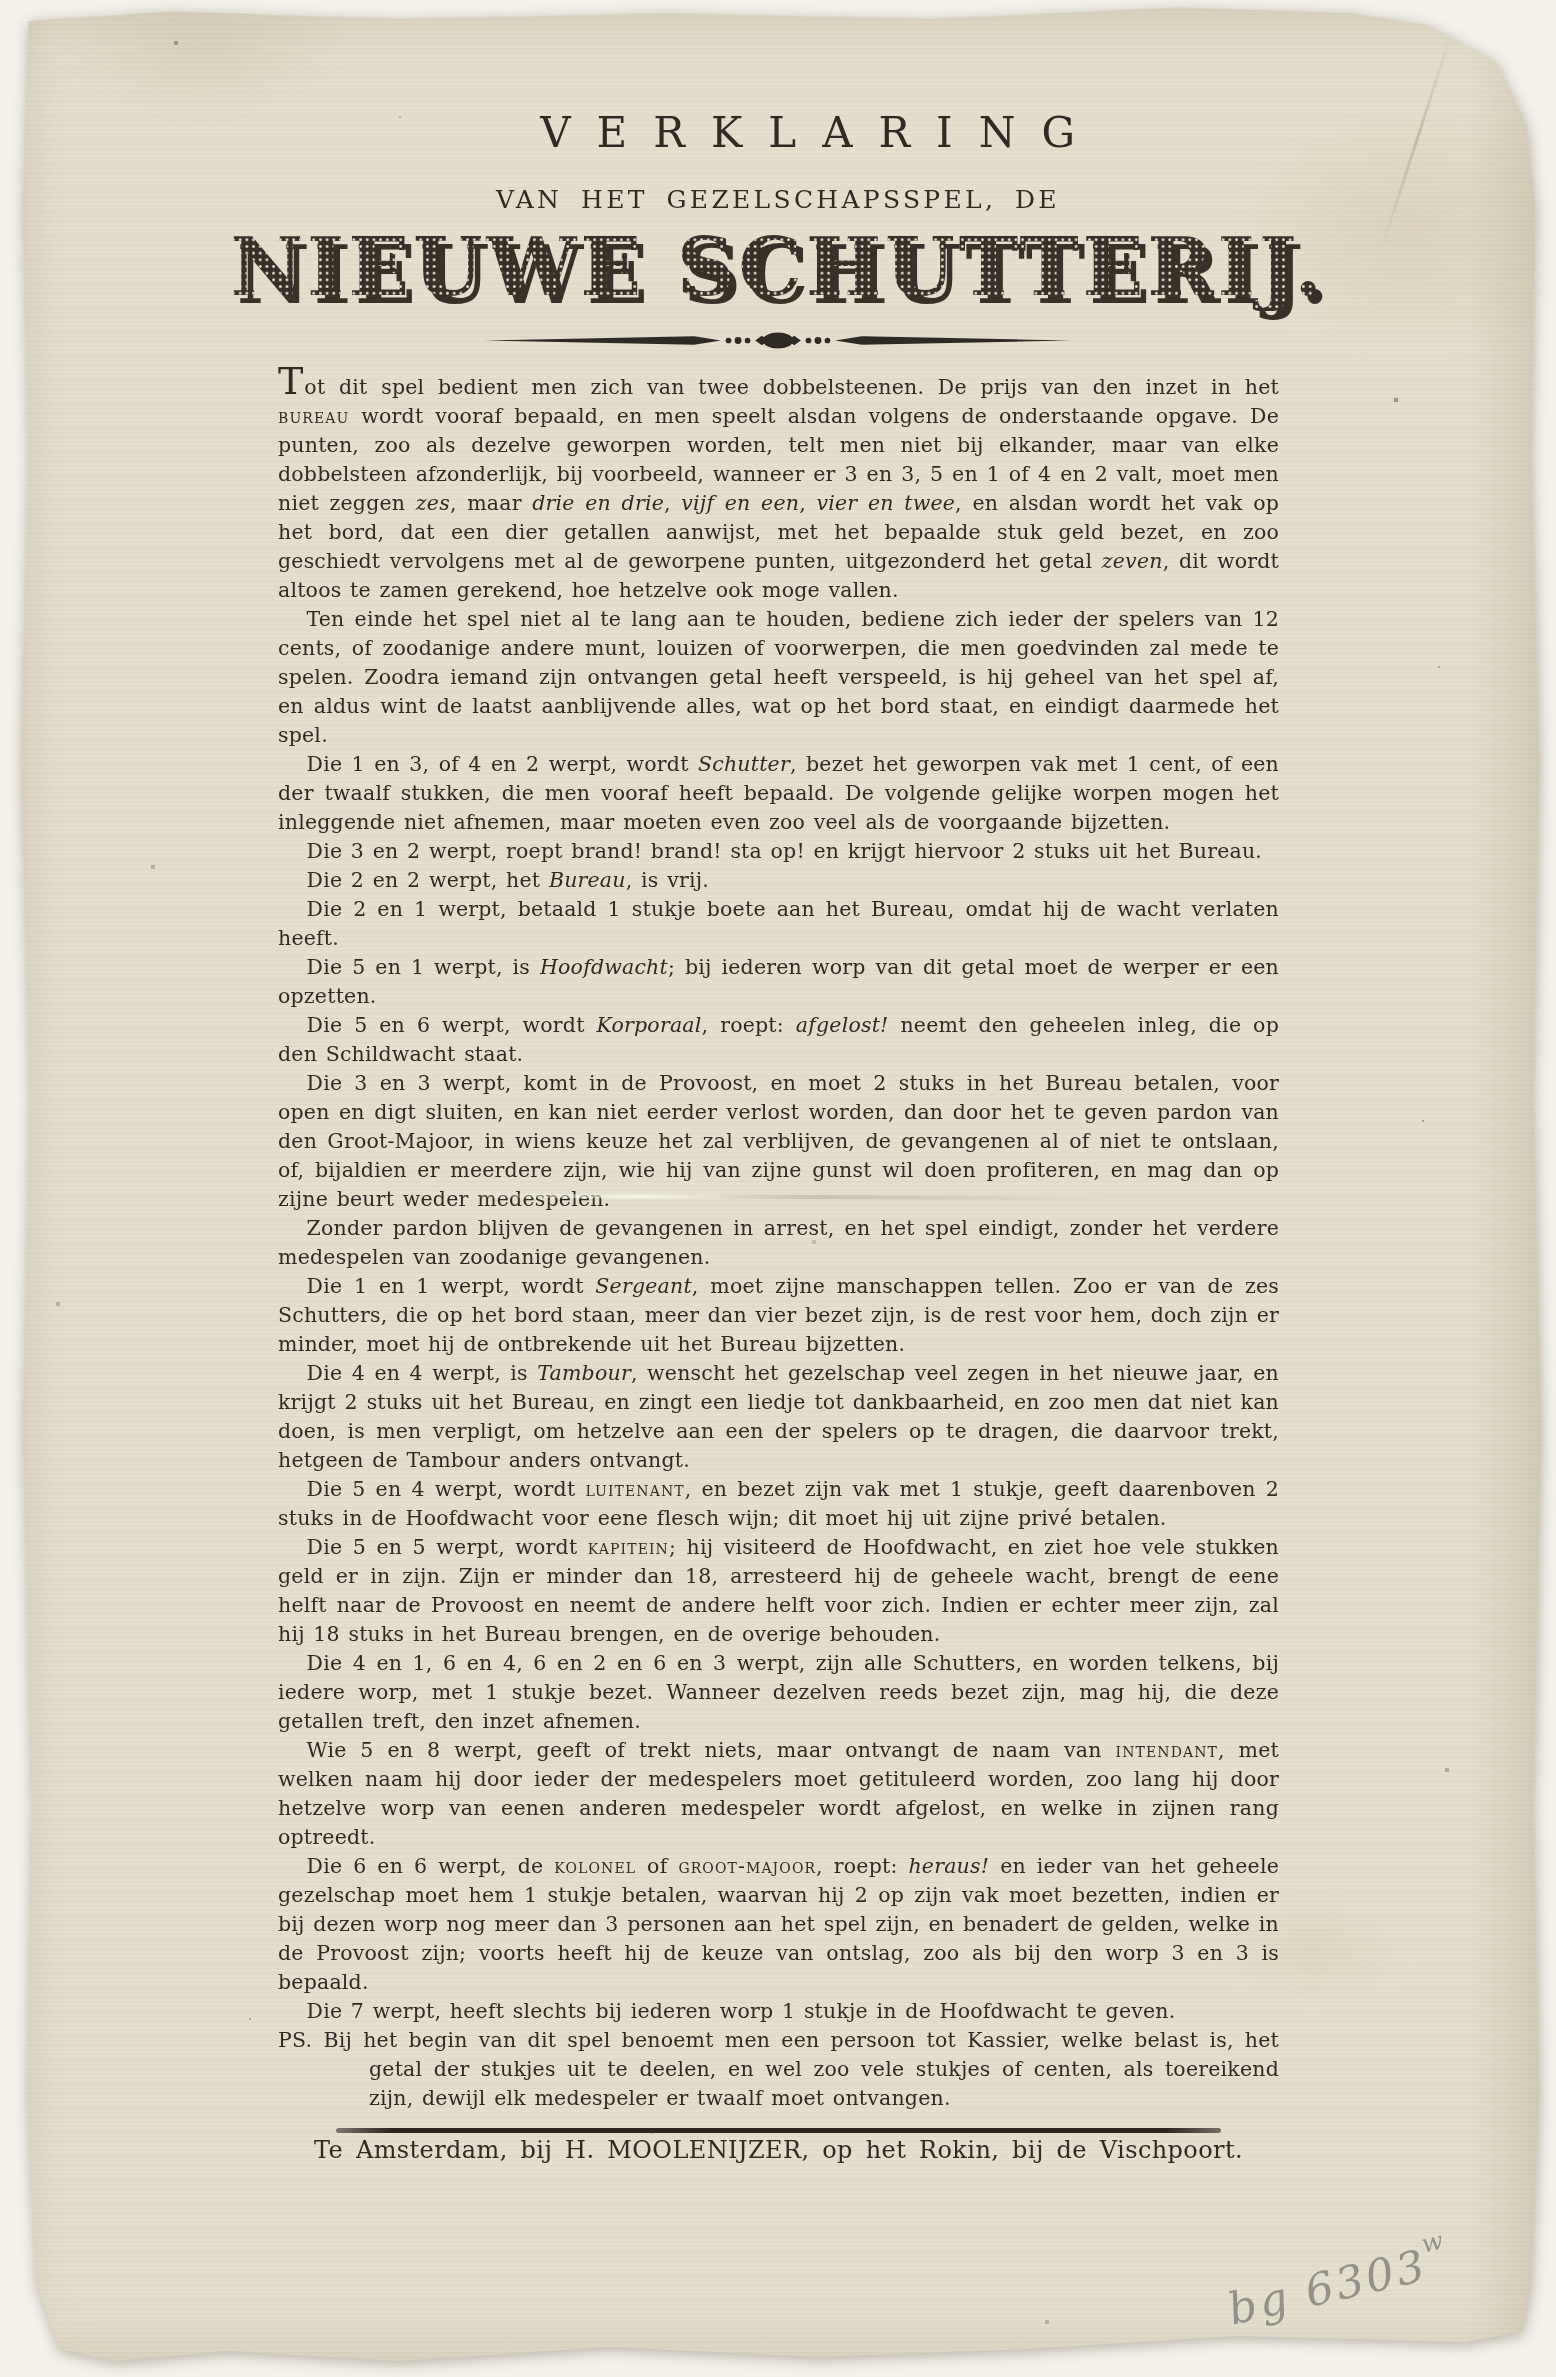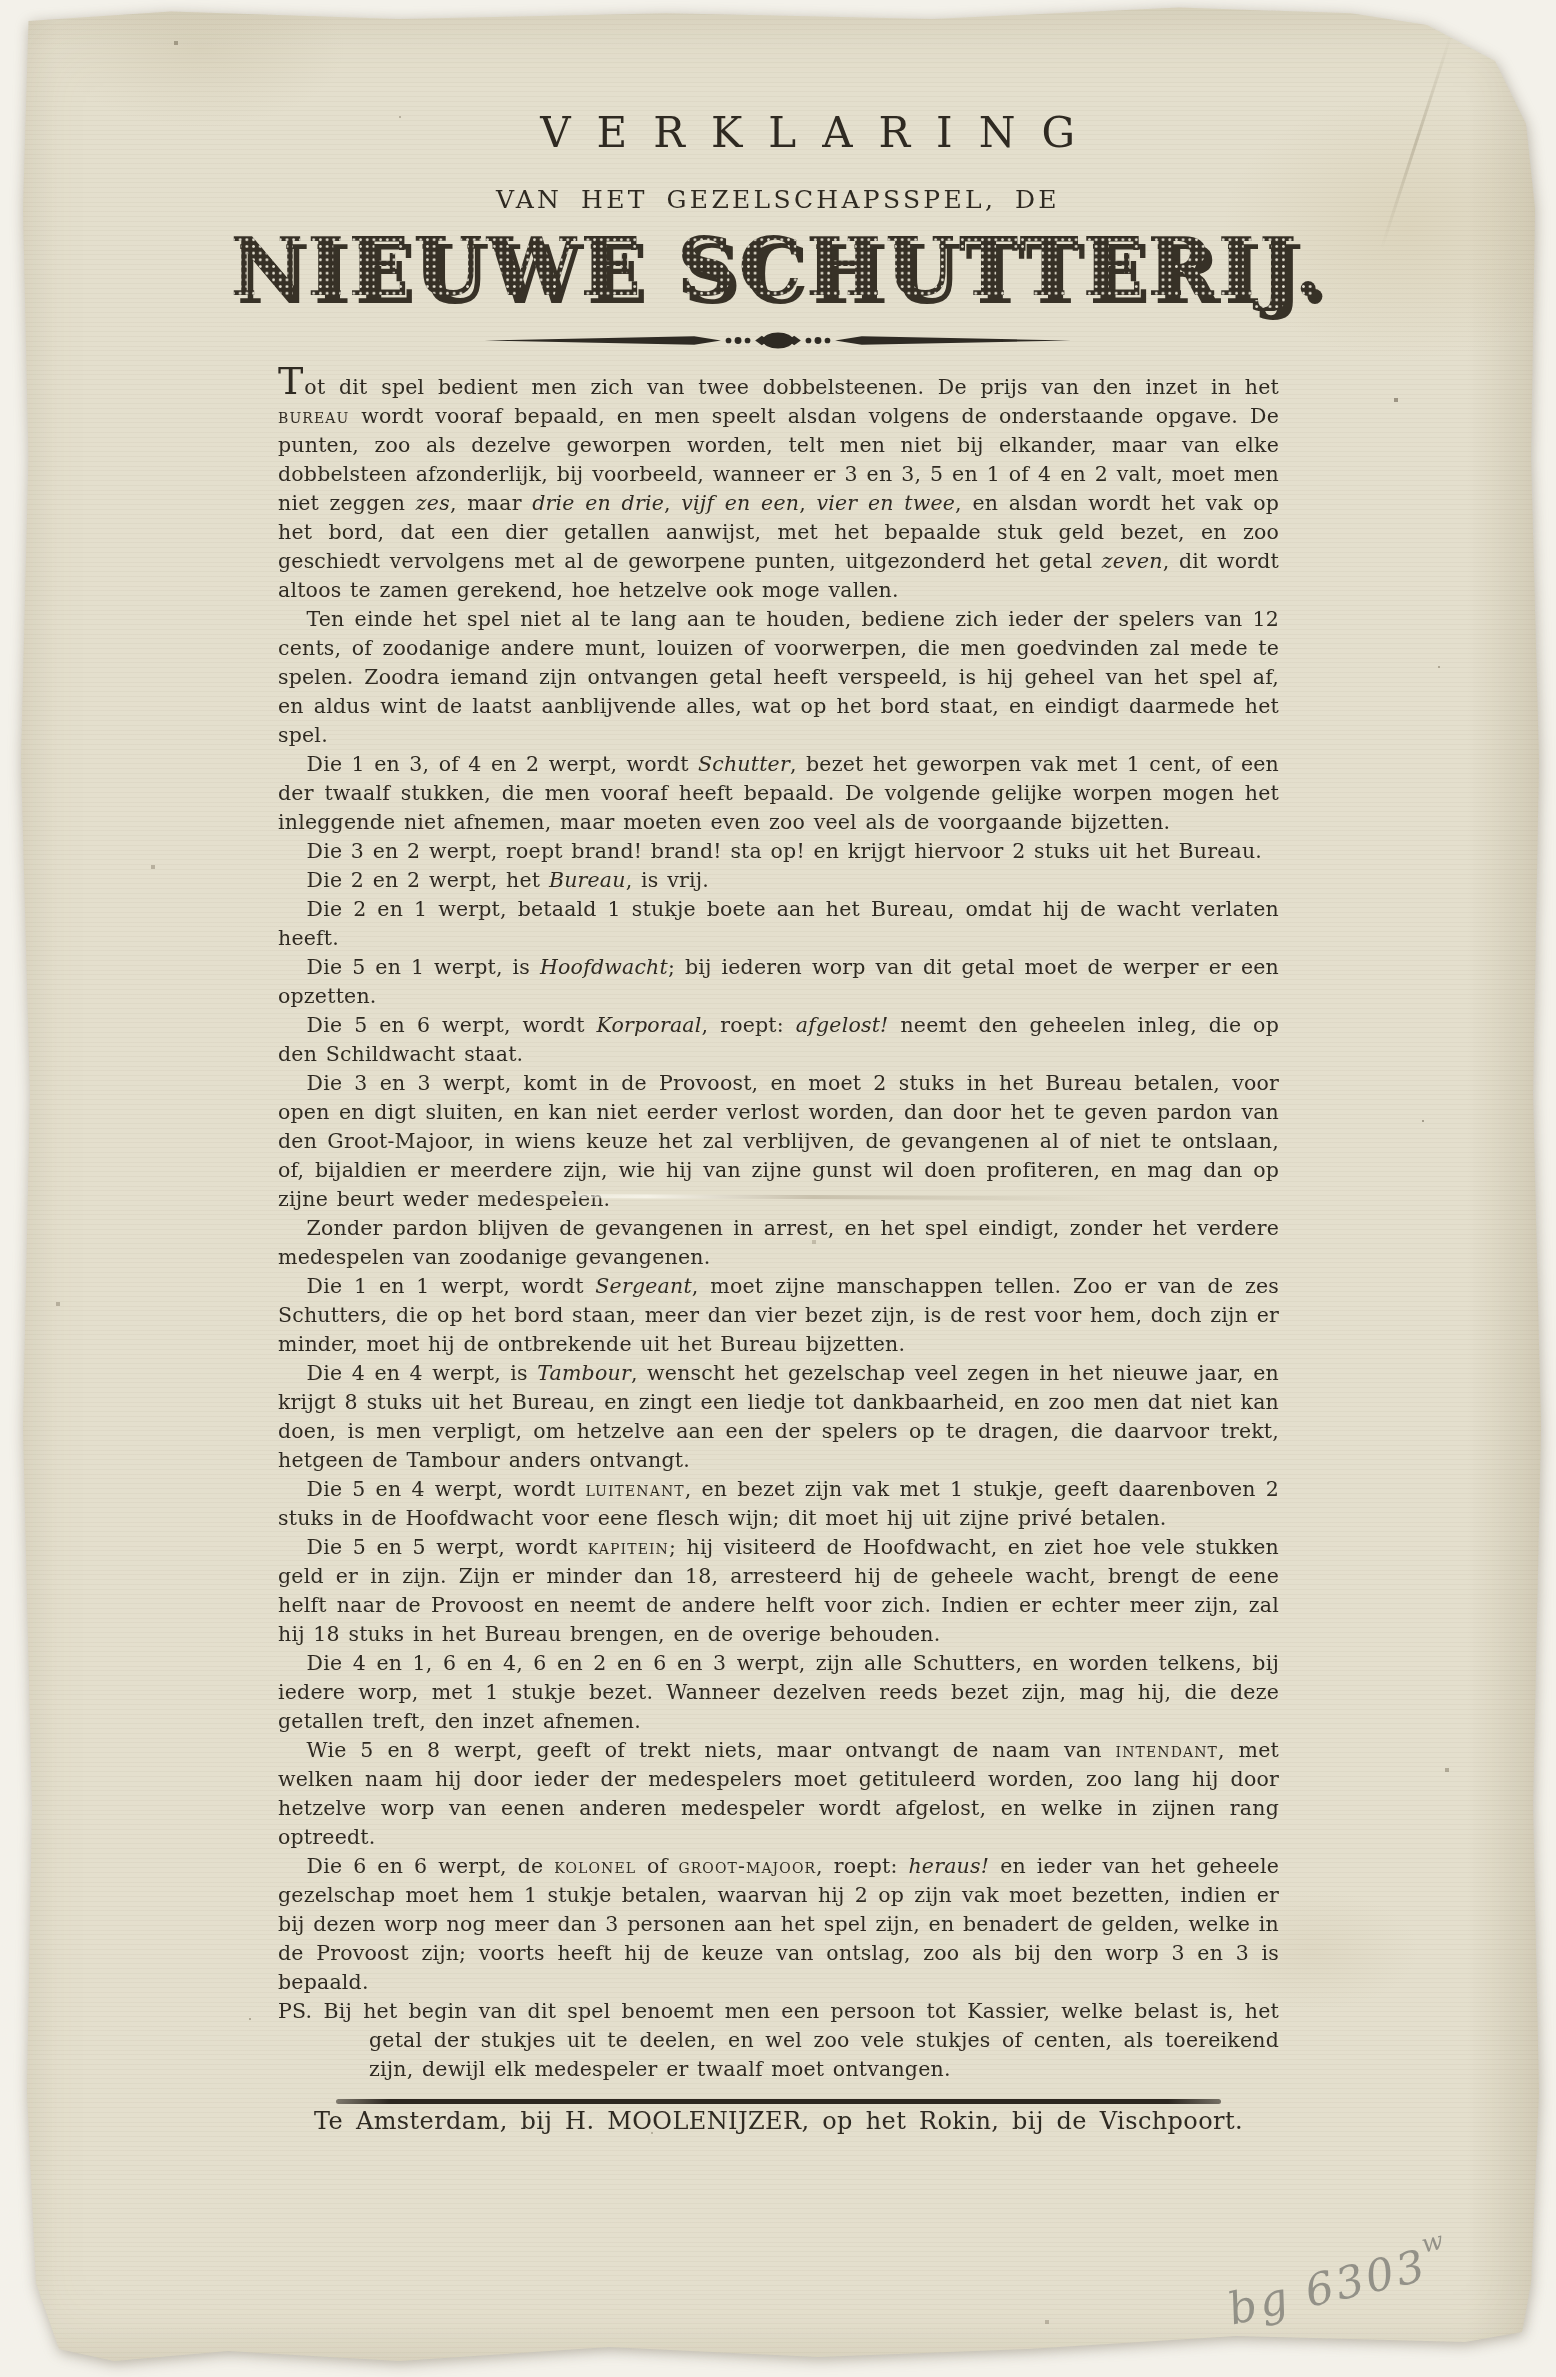--- a/index.html
+++ b/index.html
@@ -160,26 +160,27 @@
             <p class="par"><span>Ten einde het spel niet al te lang aan te houden, bediene zich ieder der spelers van 12 cents, of zoodanige andere munt, louizen of voorwerpen, die men goedvinden zal mede te spelen.  Zoodra iemand zijn ontvangen getal heeft verspeeld, is hij geheel van het spel af, en aldus wint de laatst aanblijvende alles, wat op het bord staat, en eindigt daarmede het spel.</span></p>
             <p class="par"><span>Die 1 en 3, of 4 en 2 werpt, wordt </span><span class="seg-i">Schutter</span><span>, bezet het geworpen vak met 1 cent, of een der twaalf stukken, die men vooraf heeft bepaald.  De volgende gelijke worpen mogen het inleggende niet afnemen, maar moeten even zoo veel als de voorgaande bijzetten.</span></p>
             <p class="par"><span>Die 3 en 2 werpt, roept brand! brand! sta op! en krijgt hiervoor 2 stuks uit het Bureau.</span></p>
             <p class="par"><span>Die 2 en 2 werpt, het </span><span class="seg-i">Bureau</span><span>, is vrij.</span></p>
             <p class="par"><span>Die 2 en 1 werpt, betaald 1 stukje boete aan het Bureau, omdat hij de wacht verlaten heeft.</span></p>
             <p class="par"><span>Die 5 en 1 werpt, is </span><span class="seg-i">Hoofdwacht</span><span>; bij iederen worp van dit getal moet de werper er een opzetten.</span></p>
             <p class="par"><span>Die 5 en 6 werpt, wordt </span><span class="seg-i">Korporaal</span><span>, roept: </span><span class="seg-i">afgelost!</span><span> neemt den geheelen inleg, die op den Schildwacht staat.</span></p>
             <p class="par"><span>Die 3 en 3 werpt, komt in de Provoost, en moet 2 stuks in het Bureau betalen, voor open en digt sluiten, en kan niet eerder verlost worden, dan door het te geven pardon van den Groot-Majoor, in wiens keuze het zal verblijven, de gevangenen al of niet te ontslaan, of, bijaldien er meerdere zijn, wie hij van zijne gunst wil doen profiteren, en mag dan op zijne beurt weder medespelen.</span></p>
             <p class="par"><span>Zonder pardon blijven de gevangenen in arrest, en het spel eindigt, zonder het verdere medespelen van zoodanige gevangenen.</span></p>
             <p class="par"><span>Die 1 en 1 werpt, wordt </span><span class="seg-i">Sergeant</span><span>, moet zijne manschappen tellen.  Zoo er van de zes Schutters, die op het bord staan, meer dan vier bezet zijn, is de rest voor hem, doch zijn er minder, moet hij de ontbrekende uit het Bureau bijzetten.</span></p>
-            <p class="par"><span>Die 4 en 4 werpt, is </span><span class="seg-i">Tambour</span><span>, wenscht het gezelschap veel zegen in het nieuwe jaar, en krijgt 8 stuks uit het Bureau, en zingt een liedje tot dankbaarheid, en zoo men dat niet kan doen, is men verpligt, om hetzelve aan een der spelers op te dragen, die daarvoor trekt, hetgeen de Tambour anders ontvangt.</span></p>
+            <p class="par"><span>Die 4 en 4 werpt, is </span><span class="seg-i">Tambour</span><span>, wenscht het gezelschap veel zegen in het nieuwe jaar, en krijgt 2 stuks uit het Bureau, en zingt een liedje tot dankbaarheid, en zoo men dat niet kan doen, is men verpligt, om hetzelve aan een der spelers op te dragen, die daarvoor trekt, hetgeen de Tambour anders ontvangt.</span></p>
             <p class="par"><span>Die 5 en 4 werpt, wordt </span><span class="seg-sc">luitenant</span><span>, en bezet zijn vak met 1 stukje, geeft daarenboven 2 stuks in de Hoofdwacht voor eene flesch wijn; dit moet hij uit zijne privé betalen.</span></p>
             <p class="par"><span>Die 5 en 5 werpt, wordt </span><span class="seg-sc">kapitein</span><span>; hij visiteerd de Hoofdwacht, en ziet hoe vele stukken geld er in zijn.  Zijn er minder dan 18, arresteerd hij de geheele wacht, brengt de eene helft naar de Provoost en neemt de andere helft voor zich.  Indien er echter meer zijn, zal hij 18 stuks in het Bureau brengen, en de overige behouden.</span></p>
             <p class="par"><span>Die 4 en 1, 6 en 4, 6 en 2 en 6 en 3 werpt, zijn alle Schutters, en worden telkens, bij iedere worp, met 1 stukje bezet.  Wanneer dezelven reeds bezet zijn, mag hij, die deze getallen treft, den inzet afnemen.</span></p>
             <p class="par"><span>Wie 5 en 8 werpt, geeft of trekt niets, maar ontvangt de naam van </span><span class="seg-sc">intendant</span><span>, met welken naam hij door ieder der medespelers moet getituleerd worden, zoo lang hij door hetzelve worp van eenen anderen medespeler wordt afgelost, en welke in zijnen rang optreedt.</span></p>
             <p class="par"><span>Die 6 en 6 werpt, de </span><span class="seg-sc">kolonel</span><span> of </span><span class="seg-sc">groot-majoor</span><span>, roept: </span><span class="seg-i">heraus!</span><span> en ieder van het geheele gezelschap moet hem 1 stukje betalen, waarvan hij 2 op zijn vak moet bezetten, indien er bij dezen worp nog meer dan 3 personen aan het spel zijn, en benadert de gelden, welke in de Provoost zijn; voorts heeft hij de keuze van ontslag, zoo als bij den worp 3 en 3 is bepaald.</span></p>
+            <p class="par"><span>Die 7 werpt, heeft slechts bij iederen worp 1 stukje in de Hoofdwacht te geven.</span></p>
             <p class="par ps"><span>PS. Bij het begin van dit spel benoemt men een persoon tot Kassier, welke belast is, het getal der stukjes uit te deelen, en wel zoo vele stukjes of centen, als toereikend zijn, dewijl elk medespeler er twaalf moet ontvangen.</span></p>
           </div>
         <div class="imprint-rule"></div>
         <div class="imprint">Te Amsterdam, bij H. MOOLENIJZER, op het Rokin, bij de Vischpoort.</div>
       </div>
 
       <div class="handwriting"><span>bg 6303</span><sup>w</sup></div>
 
       <div class="crease-mid"></div>
       <div class="crease-corner"></div>

